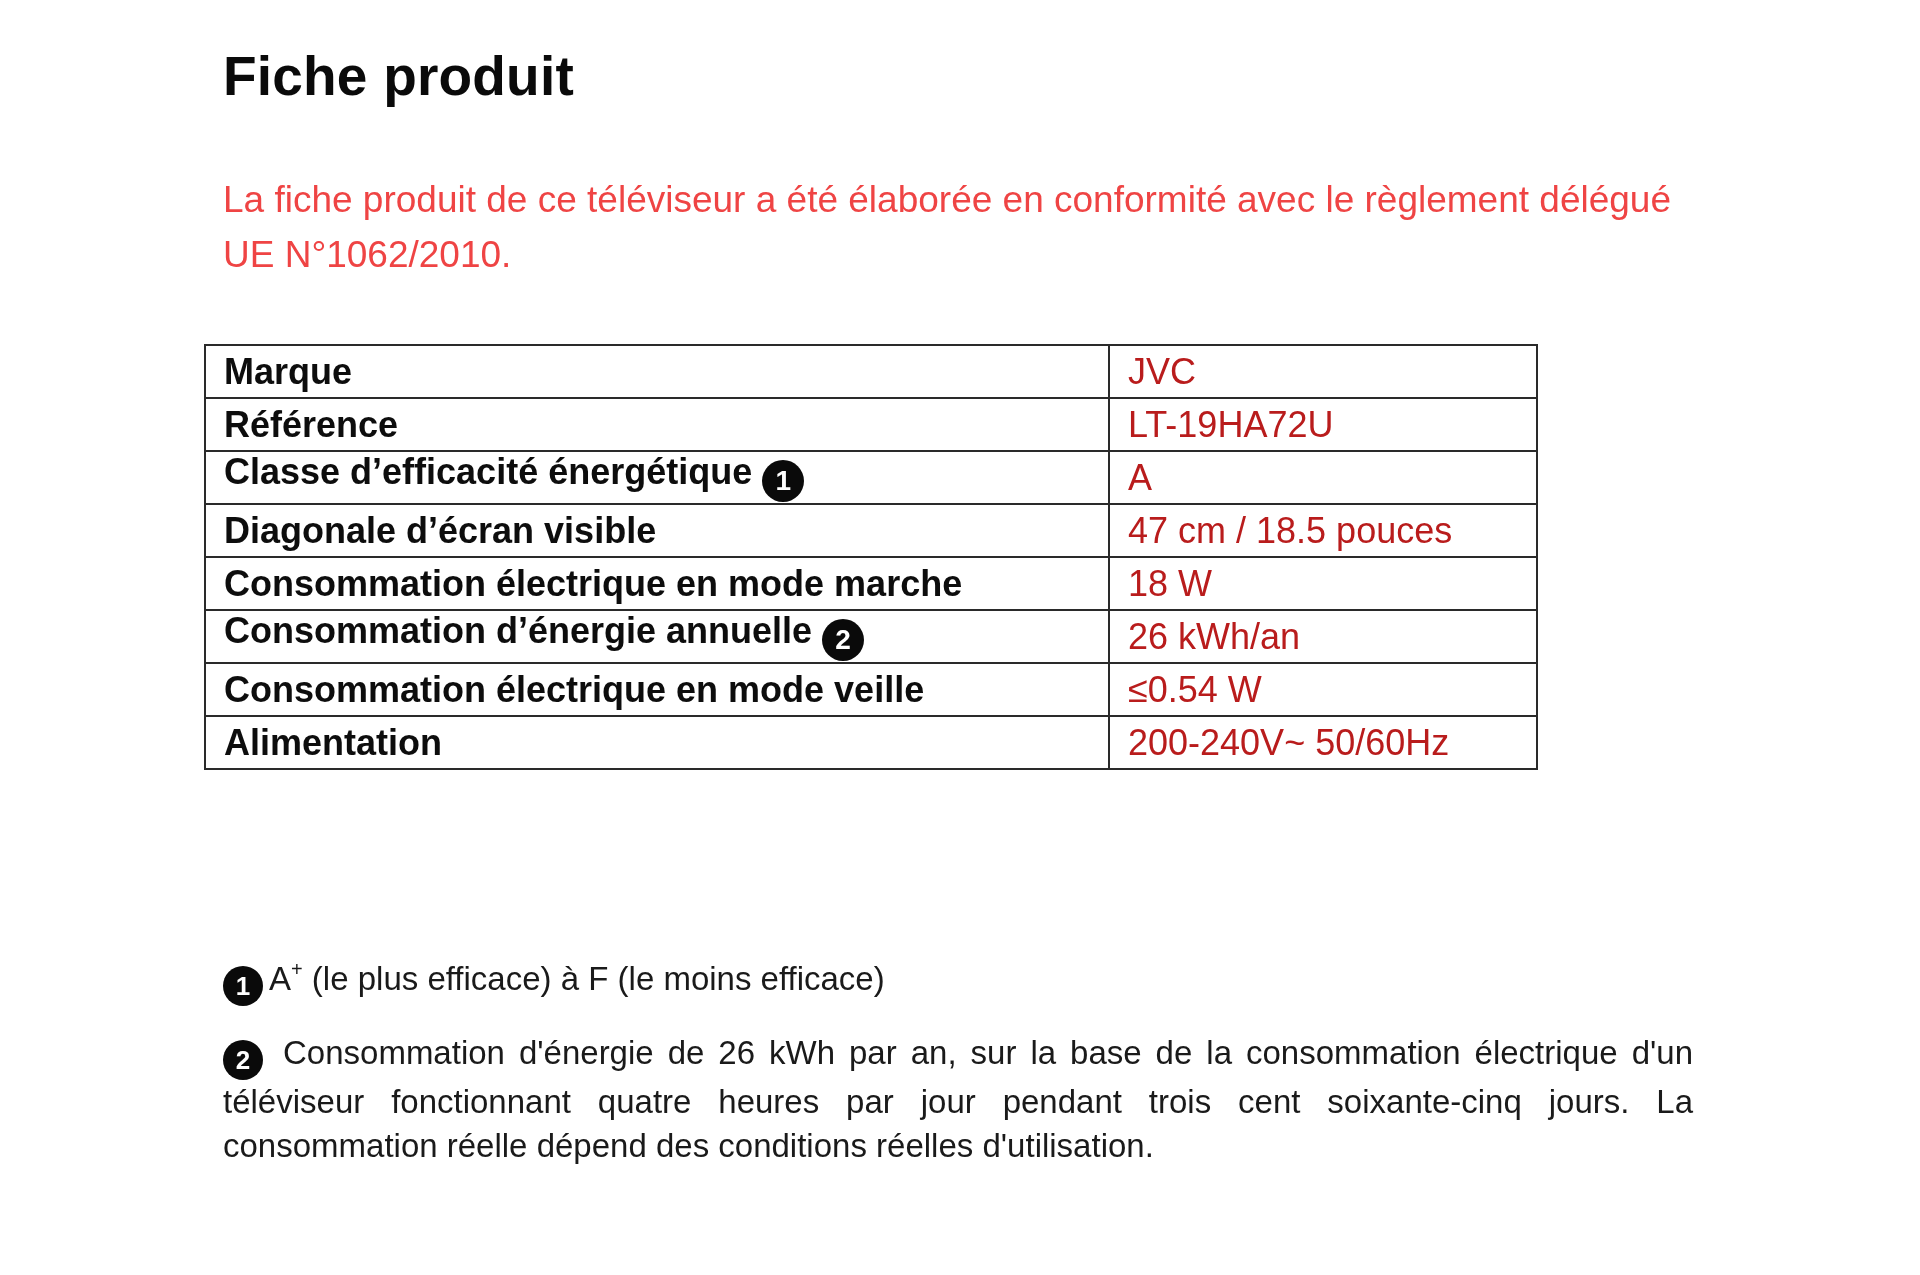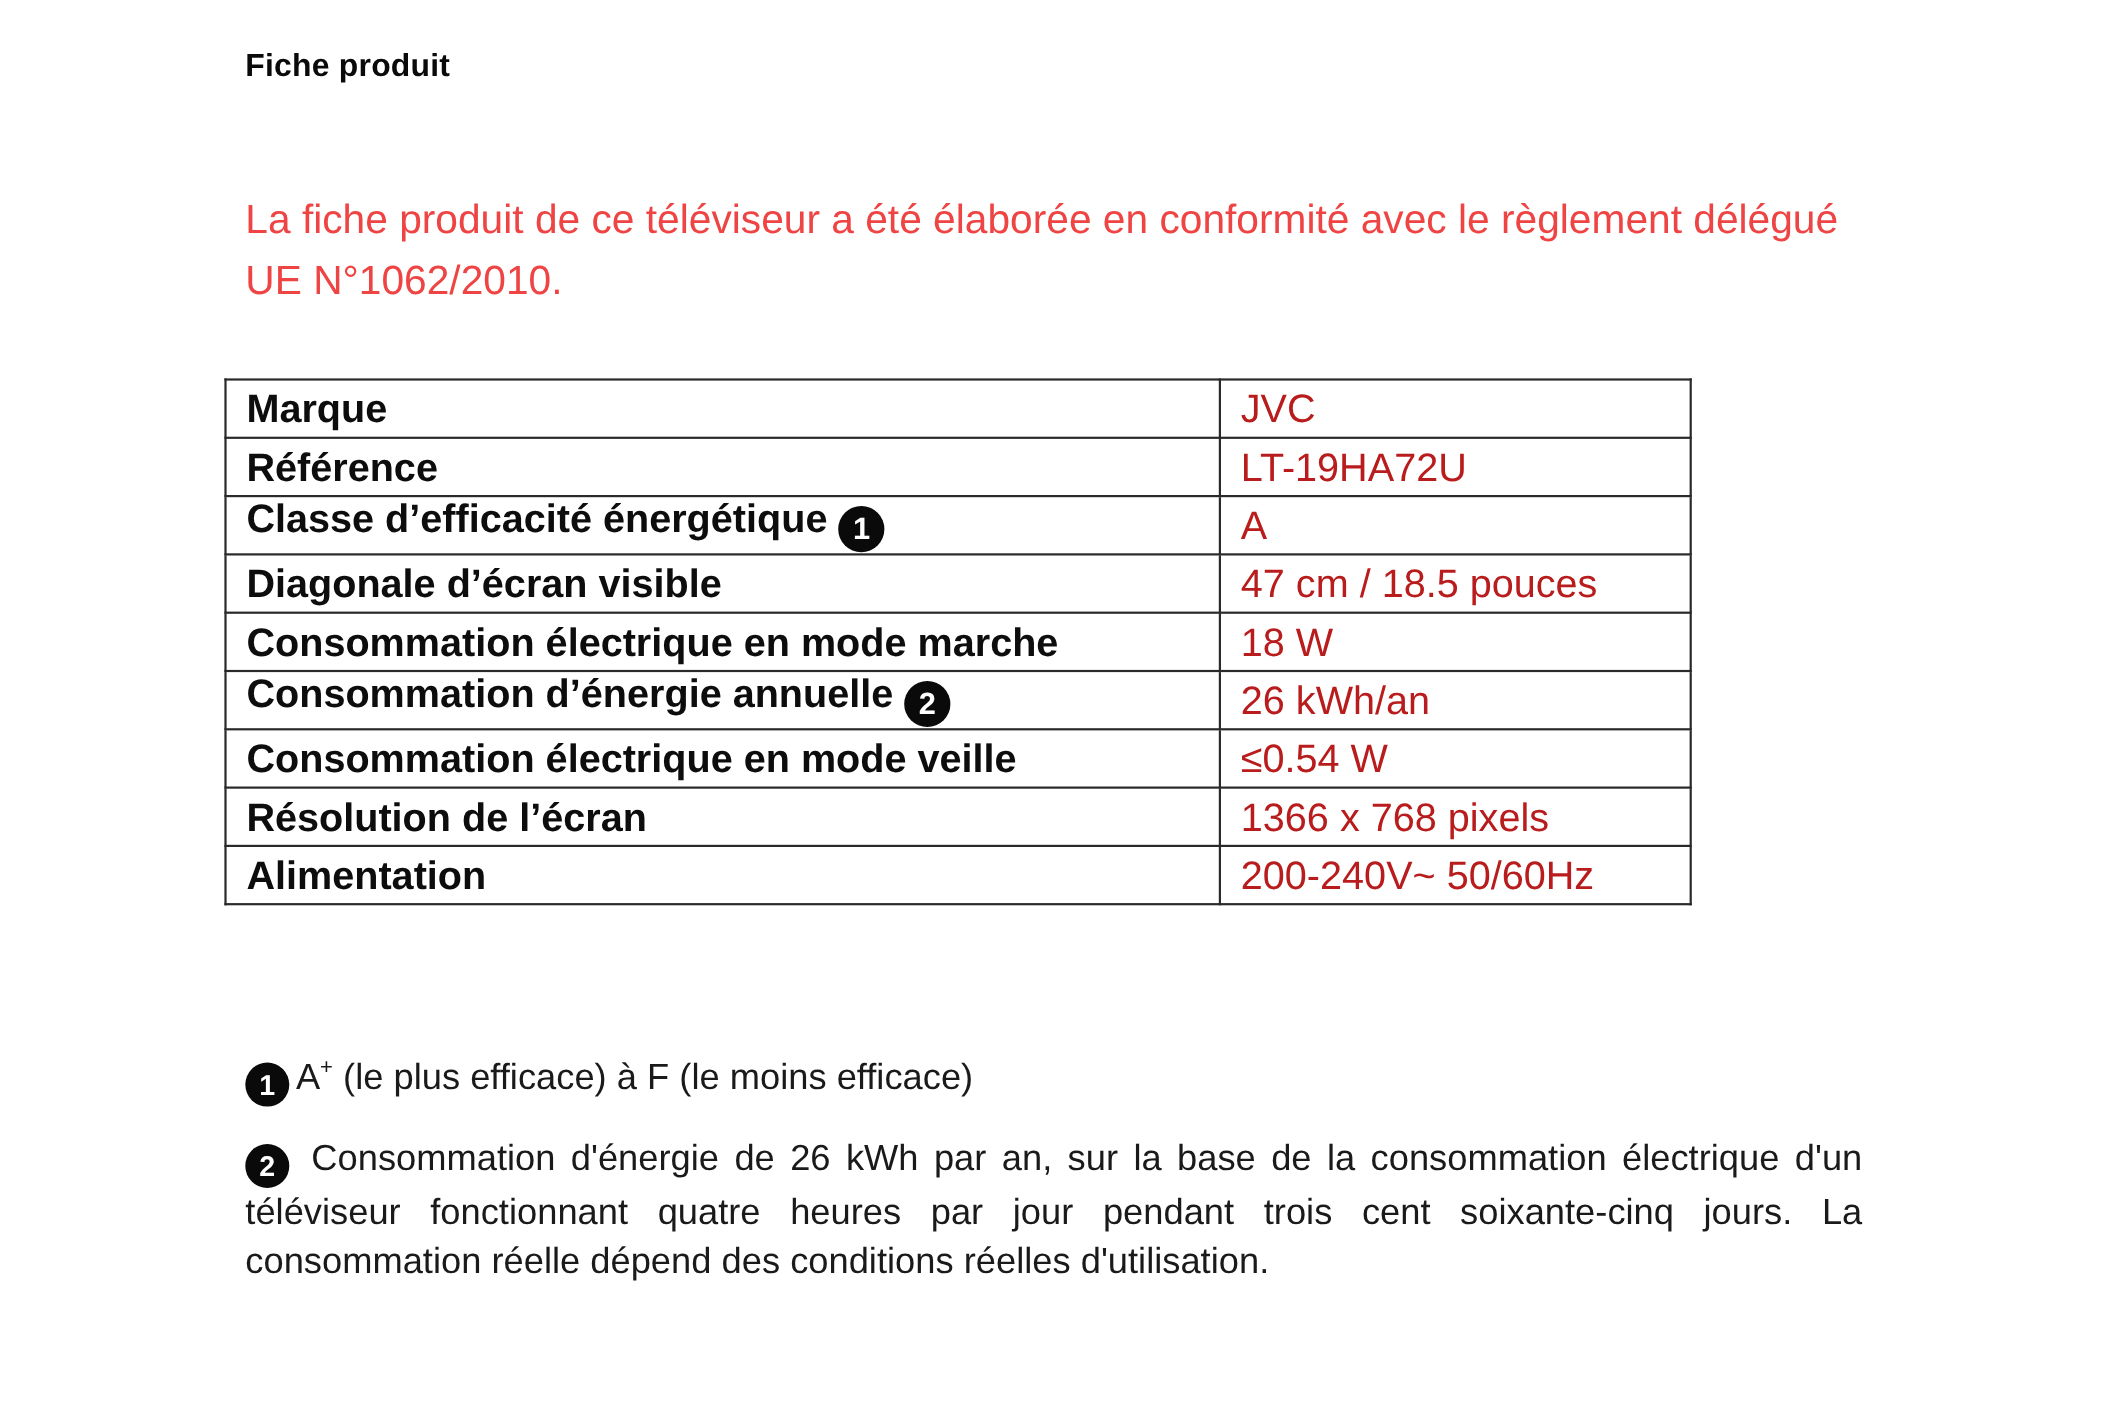--- a/index.html
+++ b/index.html
@@ -12,21 +12,21 @@
       height: 1275px;
       position: relative;
       overflow: hidden;
       font-family: "Liberation Sans", sans-serif;
       color: #111111;
     }
     .title {
       position: absolute;
       left: 223px;
       top: 44px;
-      font-size: 29px;
+      font-size: 55px;
       font-weight: bold;
       margin: 0;
       letter-spacing: 0.2px;
       color: #0a0a0a;
     }
     .intro {
       position: absolute;
       left: 223px;
       top: 172px;
       width: 1470px;
@@ -144,24 +144,20 @@
     </tr>
     <tr>
       <td class="label"><span>Consommation d’énergie annuelle</span><span class="circnum">2</span></td>
       <td class="value">26 kWh/an</td>
     </tr>
     <tr>
       <td class="label"><span>Consommation électrique en mode veille</span></td>
       <td class="value">≤0.54 W</td>
     </tr>
     <tr>
-      <td class="label"><span>Résolution de l’écran</span></td>
-      <td class="value">1366 x 768 pixels</td>
-    </tr>
-    <tr>
       <td class="label"><span>Alimentation</span></td>
       <td class="value">200-240V~ 50/60Hz</td>
     </tr>
   </tbody>
 </table>
 
 <p class="foot1">
   <span class="foot-circ">1</span><span>A</span><sup class="plus">+</sup><span> (le plus efficace) à F (le moins efficace)</span>
 </p>
 

